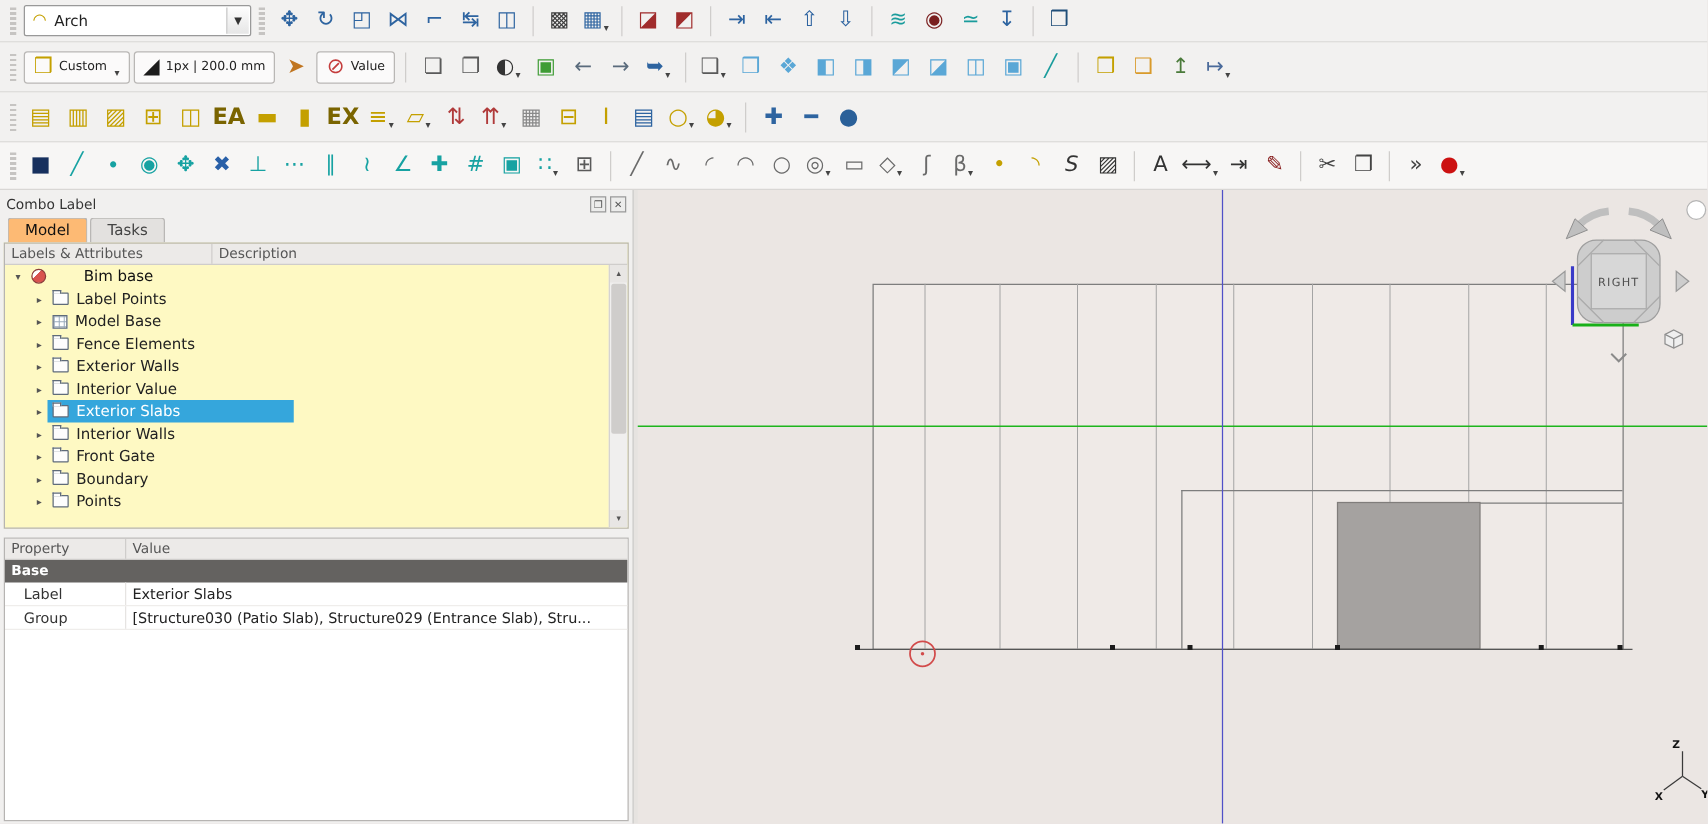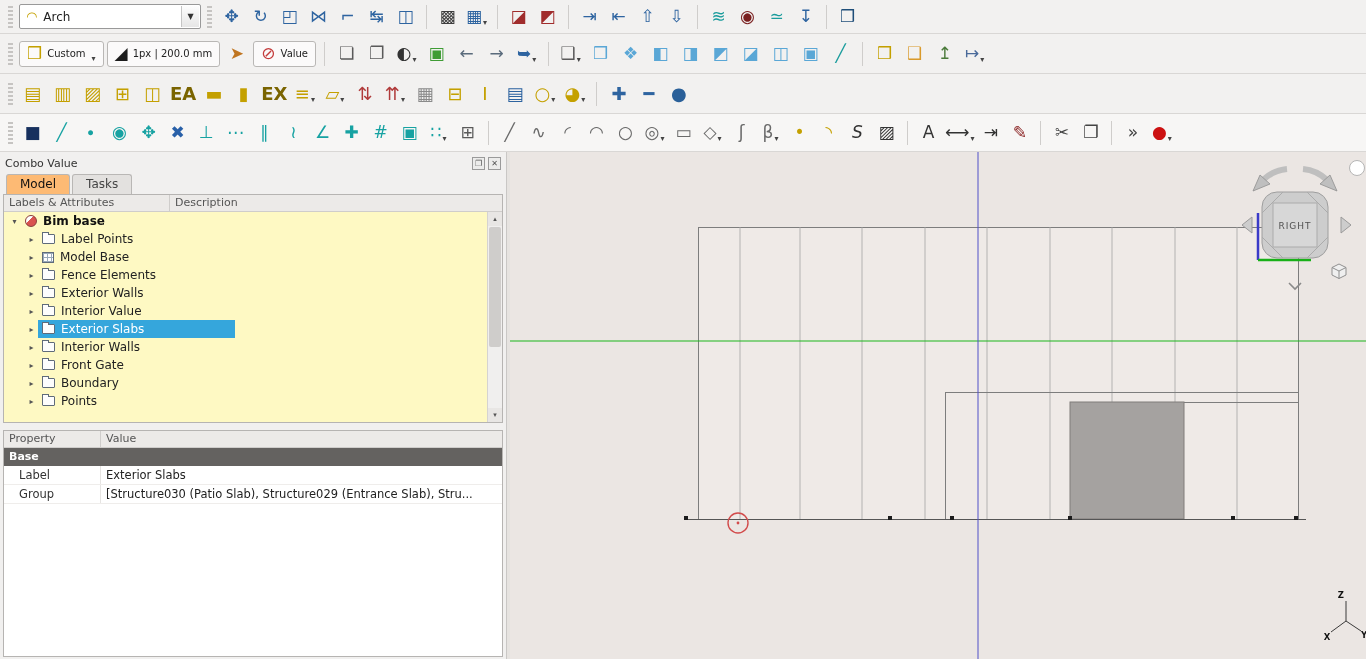--- a/index.html
+++ b/index.html
@@ -42,21 +42,21 @@
   .treewrap{position:relative;height:229px;border:1px solid #b6b4b2;background:#fef9c3;flex:none;overflow:hidden;}
   .theader{display:flex;height:17px;background:#eceae8;border-bottom:1px solid #cfcdcb;font-size:11px;color:#555;}
   .theader .c1{width:166px;padding:1px 5px;border-right:1px solid #cfcdcb;}
   .theader .c2{flex:1;padding:1px 5px;}
   .tbody{position:absolute;top:17px;left:0;right:15px;bottom:0;overflow:hidden;}
   .trrow{display:flex;align-items:center;height:18px;white-space:nowrap;}
   .texp{width:13px;font-size:8px;color:#555;text-align:center;flex:none;}
   .thl{display:inline-flex;align-items:center;gap:6px;padding:0 4px;height:100%;}
   .trrow.sel .thl{background:#35a6dc;width:197px;}
   .tlb{font-size:12px;color:#222;}
-  .tlb.b{font-weight:bold;color:#111;}
+  .tlb.b{font-weight:normal;color:#111;margin-left:24px;}
   .trrow.sel .tlb{color:#fff;}
   .ticon{flex:none;display:inline-block;}
   .ticon-folder{width:13px;height:10px;background:#fdfdfd;border:1px solid #5f6b7a;border-radius:1px;position:relative;}
   .ticon-folder::before{content:"";position:absolute;left:-1px;top:-3px;width:5px;height:2px;
     background:#fdfdfd;border:1px solid #5f6b7a;border-bottom:none;}
   .ticon-root{width:12px;height:12px;border-radius:50%;border:1px solid #8a3c3c;
     background:linear-gradient(135deg,#ffffff 0 35%,#d9534f 35%);}
   .ticon-grid{width:12px;height:11px;background:#fff;border:1px solid #5f6b7a;
     background-image:linear-gradient(#99aabb 1px,transparent 1px),linear-gradient(90deg,#99aabb 1px,transparent 1px);
     background-size:4px 4px;}
@@ -457,21 +457,21 @@
           <span class="glyph" style="color: rgb(204, 17, 17);">●</span>
           <span class="dd">▾</span>
         </span>
       </div>
   </div>
 
   <div id="main">
 
     <div id="combo">
       <div class="cv-title">
-        <span>Combo Value</span>
+        <span>Combo Label</span>
         <span class="cv-btns">
           <span class="cv-btn">❐</span>
           <span class="cv-btn">✕</span>
         </span>
       </div>
       <div class="tabs">
         <span class="tab active">Model</span>
         <span class="tab">Tasks</span>
       </div>
       <div class="treewrap">

